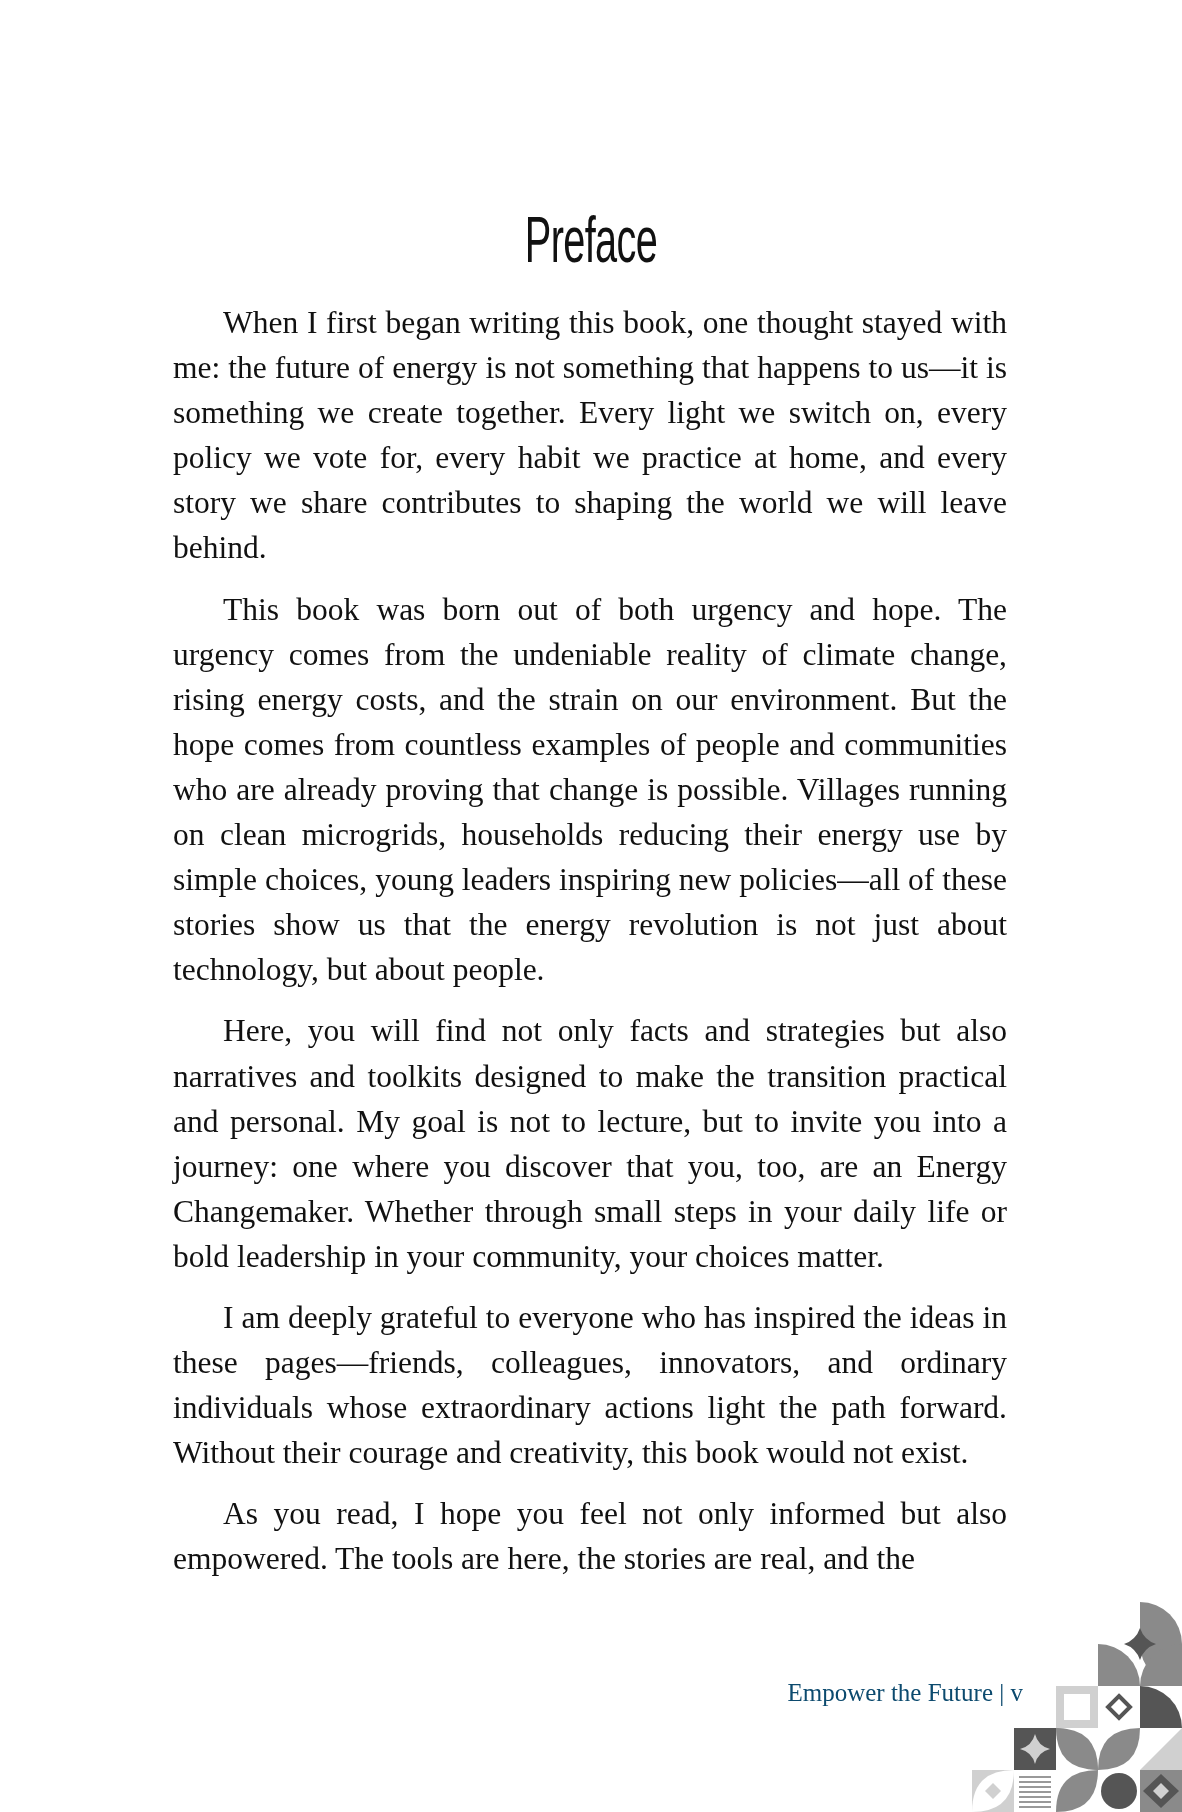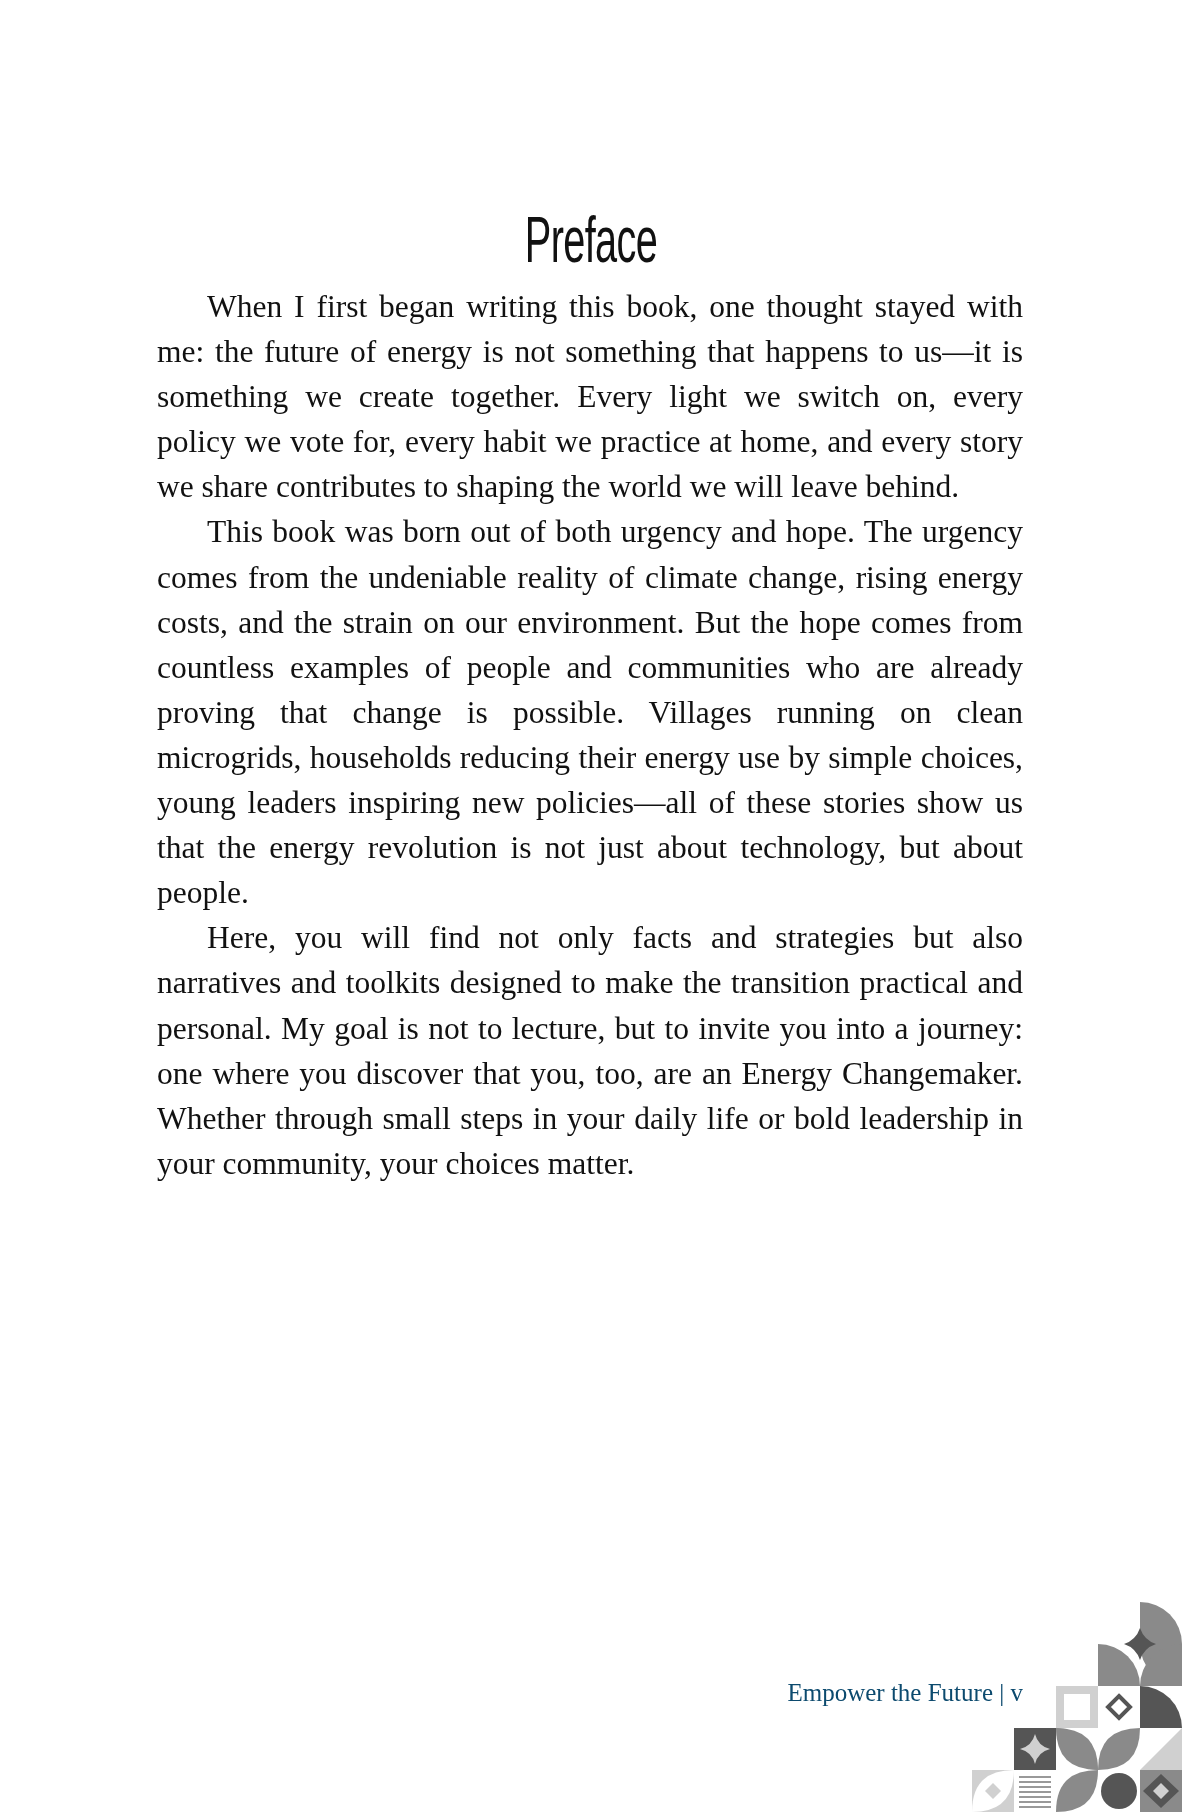--- a/index.html
+++ b/index.html
@@ -11,37 +11,39 @@
     font-size: 64px; font-weight: normal; color: #111;
     transform: scaleX(0.62); transform-origin: 591px 0;
     letter-spacing: -1px;
   }
   .body-text {
     position: absolute; left: 157px; width: 866px; top: 284px;
     font-family: "Liberation Serif", serif;
     font-size: 31.5px; line-height: 45.1px; color: #111;
     text-align: justify;
   }
-  .body-text p { margin: 0; text-indent: 50px; }
+  .body-text p { margin: 16px; text-indent: 50px; }
   .footer {
     position: absolute; right: 159px; top: 1679px;
     font-family: "Liberation Serif", serif;
     font-size: 25px; color: #0c4a6e;
   }
   .deco { position: absolute; left: 950px; top: 1580px; width: 232px; height: 232px; }
 </style>
 </head>
 <body>
 
 <h1 class="title">Preface</h1>
 
 <div class="body-text">
   <p>When I first began writing this book, one thought stayed with me: the future of energy is not something that happens to us—it is something we create together. Every light we switch on, every policy we vote for, every habit we practice at home, and every story we share contributes to shaping the world we will leave behind.</p>
   <p>This book was born out of both urgency and hope. The urgency comes from the undeniable reality of climate change, rising energy costs, and the strain on our environment. But the hope comes from countless examples of people and communities who are already proving that change is possible. Villages running on clean microgrids, households reducing their energy use by simple choices, young leaders inspiring new policies—all of these stories show us that the energy revolution is not just about technology, but about people.</p>
   <p>Here, you will find not only facts and strategies but also narratives and toolkits designed to make the transition practical and personal. My goal is not to lecture, but to invite you into a journey: one where you discover that you, too, are an Energy Changemaker. Whether through small steps in your daily life or bold leadership in your community, your choices matter.</p>
+  <p>I am deeply grateful to everyone who has inspired the ideas in these pages—friends, colleagues, innovators, and ordinary individuals whose extraordinary actions light the path forward. Without their courage and creativity, this book would not exist.</p>
+  <p>As you read, I hope you feel not only informed but also empowered. The tools are here, the stories are real, and the</p>
 </div>
 
 <div class="footer">Empower the Future | v</div>
 
 <svg class="deco" viewBox="0 0 232 232">
 
   <path d="M190 22 A42 42 0 0 1 232 64 L232 106 A42 42 0 0 1 190 64 Z" fill="#8a8a8a"></path>
   <path d="M148 64 A42 42 0 0 1 190 106 L148 106 Z" fill="#8a8a8a"></path>
   <path d="M190 106 A42 42 0 0 1 232 64 L232 106 Z" fill="#8a8a8a"></path>
   <path d="M190 48 Q194 60 206 64 Q194 68 190 80 Q186 68 174 64 Q186 60 190 48 Z" fill="#555"></path>

